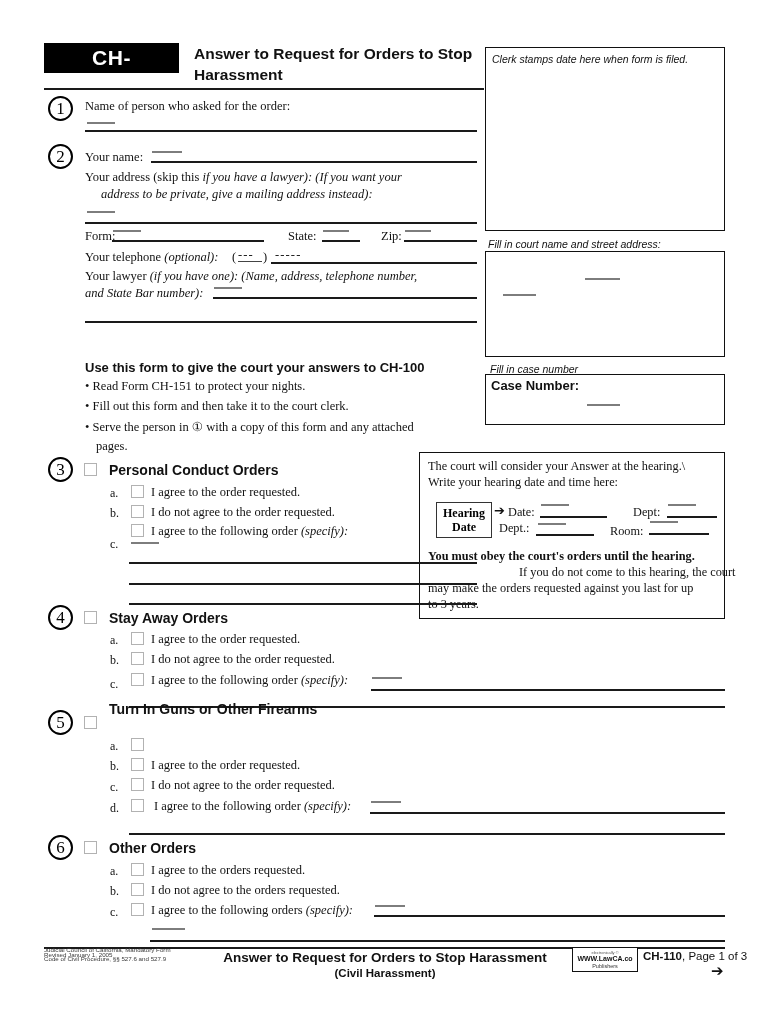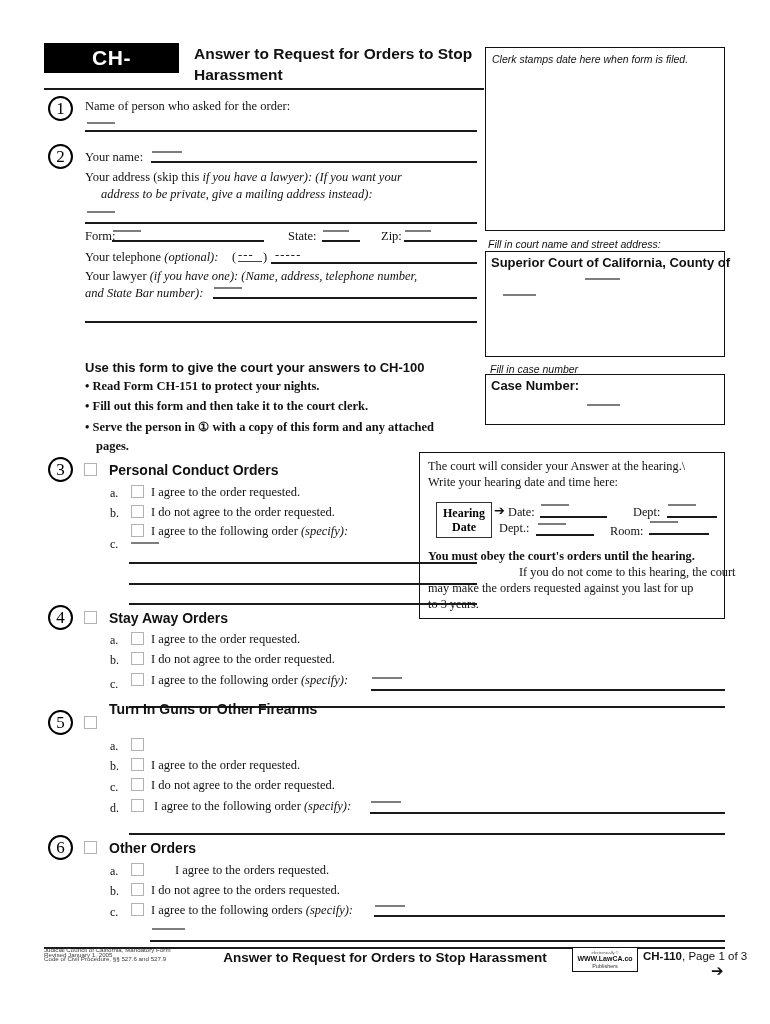--- a/index.html
+++ b/index.html
@@ -68,21 +68,21 @@
     position:absolute; font-family:"Liberation Sans", sans-serif;
     font-weight:bold; font-size:14px; color:#111; white-space:nowrap;
   }
   .alpha { position:absolute; font-family:"Liberation Serif", serif; font-size:12px; color:#111; }
 
   
   .instr-head {
     position:absolute; font-family:"Liberation Sans", sans-serif;
     font-weight:bold; font-size:13px; color:#111; white-space:nowrap;
   }
-  .bullet { position:absolute; font-family:"Liberation Serif", serif; font-size:12.5px; color:#111;font-weight:bold; }
+  .bullet { position:absolute; font-family:"Liberation Serif", serif; font-size:12.5px; color:#111; }
 
   
   .hb-text { position:absolute; font-family:"Liberation Serif", serif; font-size:12.3px; color:#111; line-height:15.5px; }
   .hearing-tag {
     position:absolute; border:1.5px solid #333; background:#fff;
     font-family:"Liberation Serif", serif; font-weight:bold; font-size:12px;
     text-align:center; line-height:14px; padding:3px 4px;
   }
 
   
@@ -124,21 +124,20 @@
   <div class="form-title">Answer to Request for Orders to Stop Harassment</div>
 
   <div class="dashline" style="left:44px; top:88px; width:160px;"></div>
   <div class="rule" style="left:44px; top:88px; width:440px; height:2px;"></div>
 
   <div class="boxframe" style="left:485px; top:47px; width:240px; height:184px;"></div>
   <div class="boxcap" style="left:492px; top:53px;">Clerk stamps date here when form is filed.</div>
 
   <div class="boxcap" style="left:488px; top:238px;">Fill in court name and street address:</div>
   <div class="boxframe" style="left:485px; top:251px; width:240px; height:106px;"></div>
-  <div class="boxtitle" style="left:491px; top:255px;">Superior Court of California, County of</div>
   <div class="stub" style="left:585px; top:278px; width:35px;"></div>
   <div class="stub" style="left:503px; top:294px; width:33px;"></div>
 
   <div class="boxcap" style="left:490px; top:363px;">Fill in case number</div>
   <div class="boxframe" style="left:485px; top:374px; width:240px; height:51px;"></div>
   <div class="boxtitle" style="left:491px; top:378px;">Case Number:</div>
   <div class="stub" style="left:587px; top:404px; width:33px;"></div>
 
   <div class="circnum" style="left:48px; top:96px;">1</div>
   <div class="lbl" style="left:85px; top:99px;">Name of person who asked for the order:</div>
@@ -301,21 +300,21 @@
   <div class="stub" style="left:371px; top:801px; width:30px;"></div>
   <div class="rule" style="left:370px; top:812px; width:355px;"></div>
   <div class="rule" style="left:129px; top:833px; width:596px;"></div>
 
   <div class="circnum" style="left:48px; top:835px;">6</div>
   <div class="cbox" style="left:84px; top:841px;"></div>
   <div class="sechead" style="left:109px; top:840px;">Other Orders</div>
 
   <div class="alpha" style="left:110px; top:864px;">a.</div>
   <div class="cbox" style="left:131px; top:863px;"></div>
-  <div class="lbl" style="left:151px; top:863px;margin-left:24px;">I agree to the orders requested.</div>
+  <div class="lbl" style="left:151px; top:863px;">I agree to the orders requested.</div>
 
   <div class="alpha" style="left:110px; top:884px;">b.</div>
   <div class="cbox" style="left:131px; top:883px;"></div>
   <div class="lbl" style="left:151px; top:883px;">I do not agree to the orders requested.</div>
 
   <div class="alpha" style="left:110px; top:905px;">c.</div>
   <div class="cbox" style="left:131px; top:903px;"></div>
   <div class="lbl" style="left:151px; top:903px;">
     <span>I agree to the following orders </span><span class="ital">(specify):</span>
   </div>
@@ -324,20 +323,21 @@
   <div class="stub" style="left:152px; top:928px; width:33px;"></div>
   <div class="rule" style="left:150px; top:940px; width:575px;"></div>
 
   <div class="rule" style="left:44px; top:947px; width:681px; height:2px;"></div>
 
   <div class="foot-meta" style="left:44px; top:946px;">Judicial Council of California, Mandatory Form</div>
   <div class="foot-meta" style="left:44px; top:951px;">Revised January 1, 2005</div>
   <div class="foot-meta" style="left:44px; top:955px;">Code of Civil Procedure, §§ 527.6 and 527.9</div>
 
   <div class="foot-title" style="left:205px; top:950px; width:360px;">Answer to Request for Orders to Stop Harassment</div>
+  <div class="foot-sub" style="left:205px; top:967px; width:360px;">(Civil Harassment)</div>
 
   <div class="pub-stamp" style="left:572px; top:947px; width:66px; height:25px;">
     <span class="pub-l1">electronically  ©</span>
     <span class="pub-l2">WWW.LawCA.co</span>
     <span class="pub-l3">Publishers</span>
   </div>
 
   <div class="foot-page" style="left:643px; top:950px;">
     <span class="bold">CH-110</span><span>, Page 1 of 3</span>
   </div>

